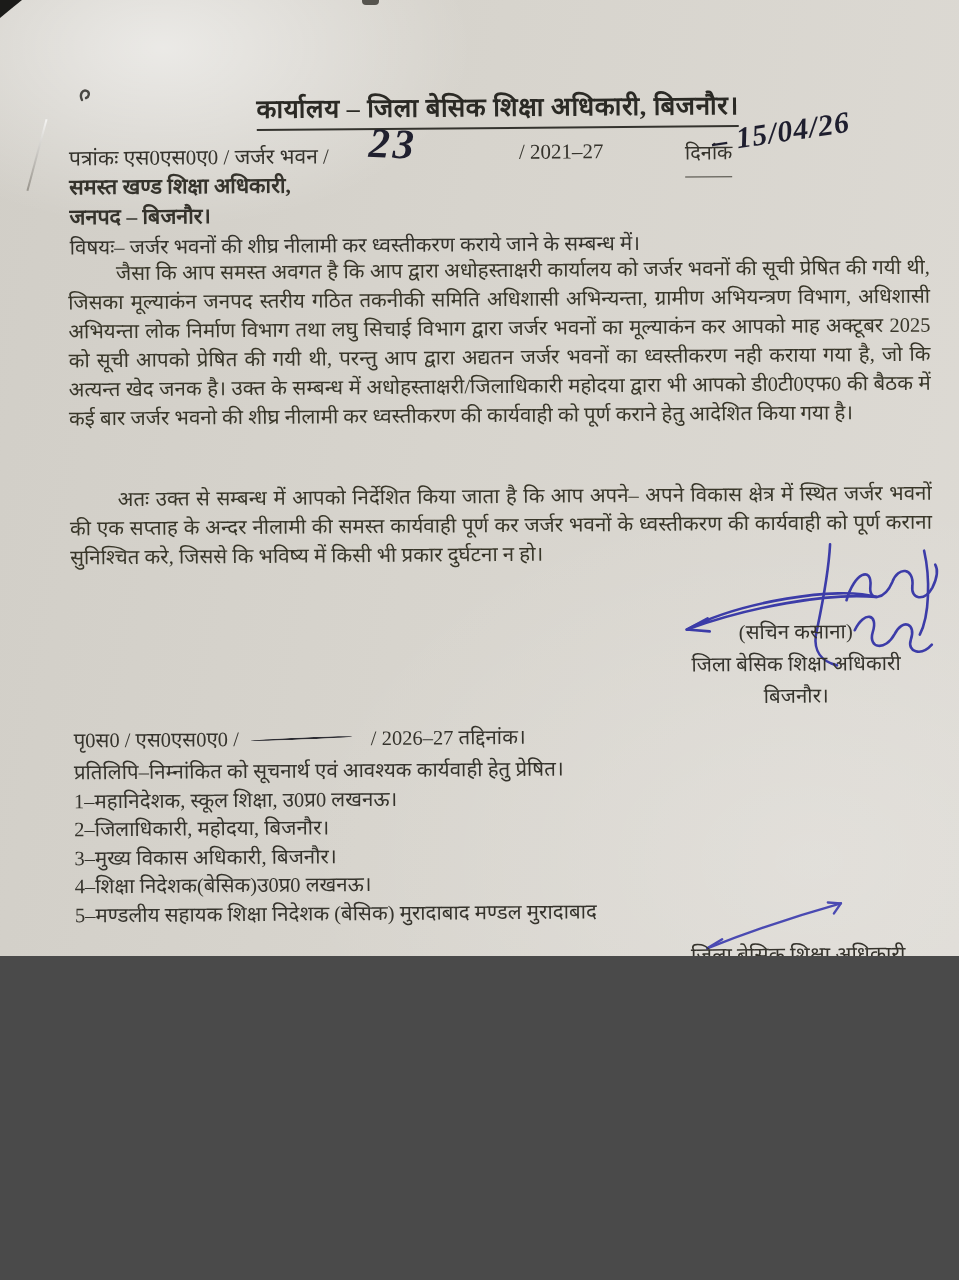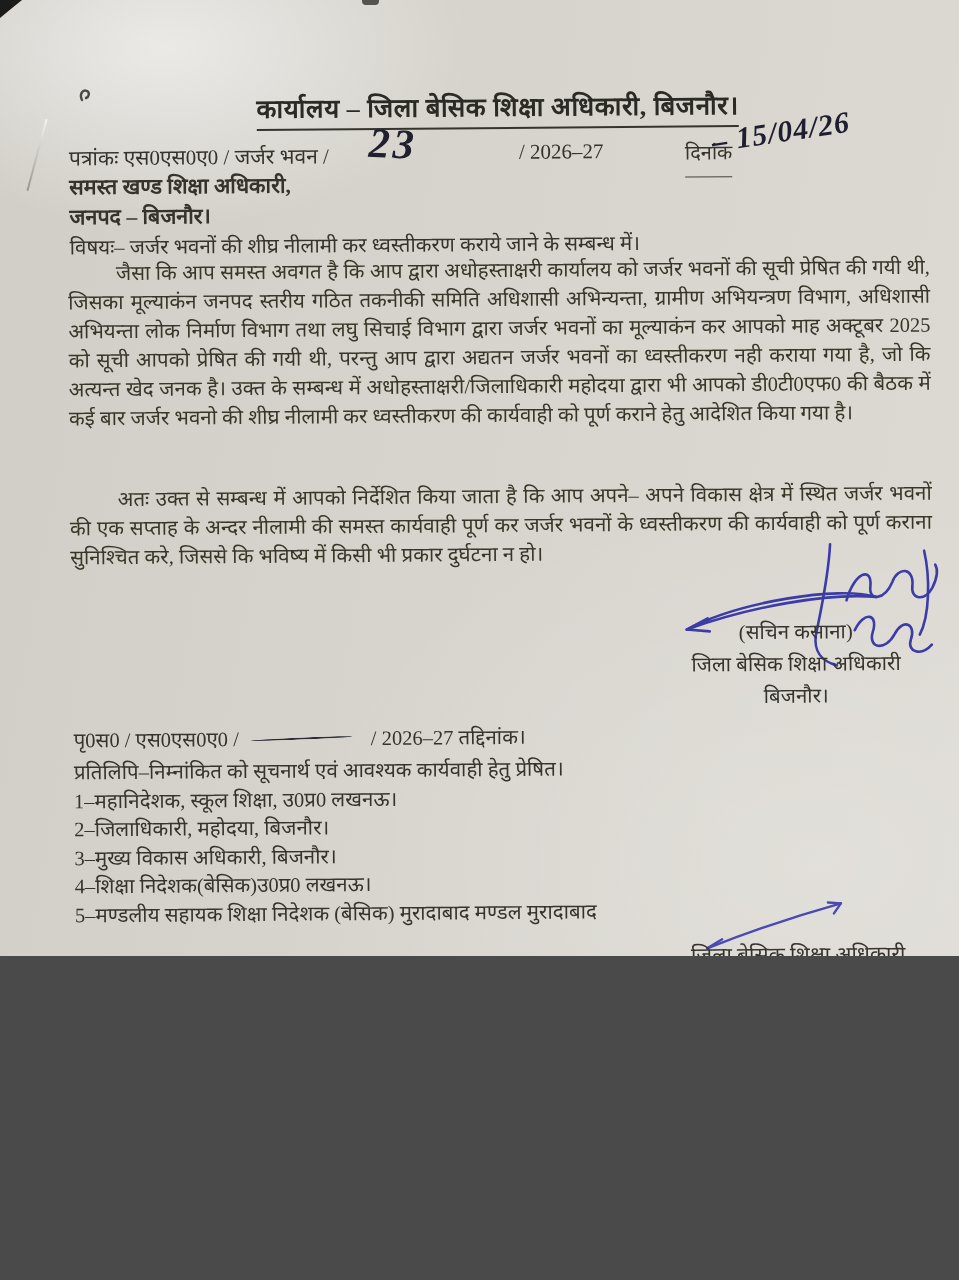--- a/index.html
+++ b/index.html
@@ -78,21 +78,21 @@
 
   <div class="letter">
 
     <div class="abs title">
       <span>कार्यालय – जिला बेसिक शिक्षा अधिकारी, बिजनौर।</span>
     </div>
 
     <div class="abs refline">
       <span class="lbl">पत्रांकः एस0एस0ए0 / जर्जर भवन /</span>
       <span class="hand-number">23</span>
-      <span class="year">/ 2026–27</span>
+      <span class="year">/ 2021–27</span>
       <span class="datelbl">दिनांक</span>
       <span class="hand-date">– 15/04/26</span>
     </div>
 
     <div class="abs addr1">समस्त खण्ड शिक्षा अधिकारी,</div>
     <div class="abs addr2">जनपद – बिजनौर।</div>
 
     <div class="abs subject">विषयः– जर्जर भवनों की शीघ्र नीलामी कर ध्वस्तीकरण कराये जाने के सम्बन्ध में।</div>
 
     <div class="abs para p1">जैसा कि आप समस्त अवगत है कि आप द्वारा अधोहस्ताक्षरी कार्यालय को जर्जर भवनों की सूची प्रेषित की गयी थी, जिसका मूल्याकंन जनपद स्तरीय गठित तकनीकी समिति अधिशासी अभिन्यन्ता, ग्रामीण अभियन्त्रण विभाग, अधिशासी अभियन्ता लोक निर्माण विभाग तथा लघु सिचाई विभाग द्वारा जर्जर भवनों का मूल्याकंन कर आपको माह अक्टूबर 2025 को सूची आपको प्रेषित की गयी थी, परन्तु आप द्वारा अद्यतन जर्जर भवनों का ध्वस्तीकरण नही कराया गया है, जो कि अत्यन्त खेद जनक है। उक्त के सम्बन्ध में अधोहस्ताक्षरी/जिलाधिकारी महोदया द्वारा भी आपको डी0टी0एफ0 की बैठक में कई बार जर्जर भवनो की शीघ्र नीलामी कर ध्वस्तीकरण की कार्यवाही को पूर्ण कराने हेतु आदेशित किया गया है।</div>

